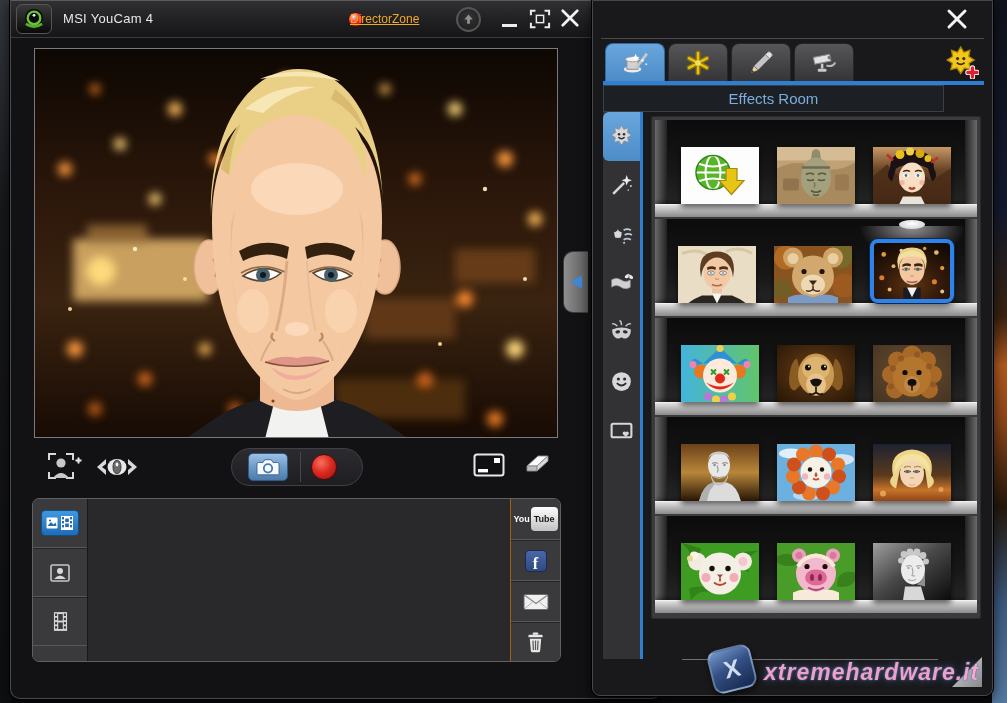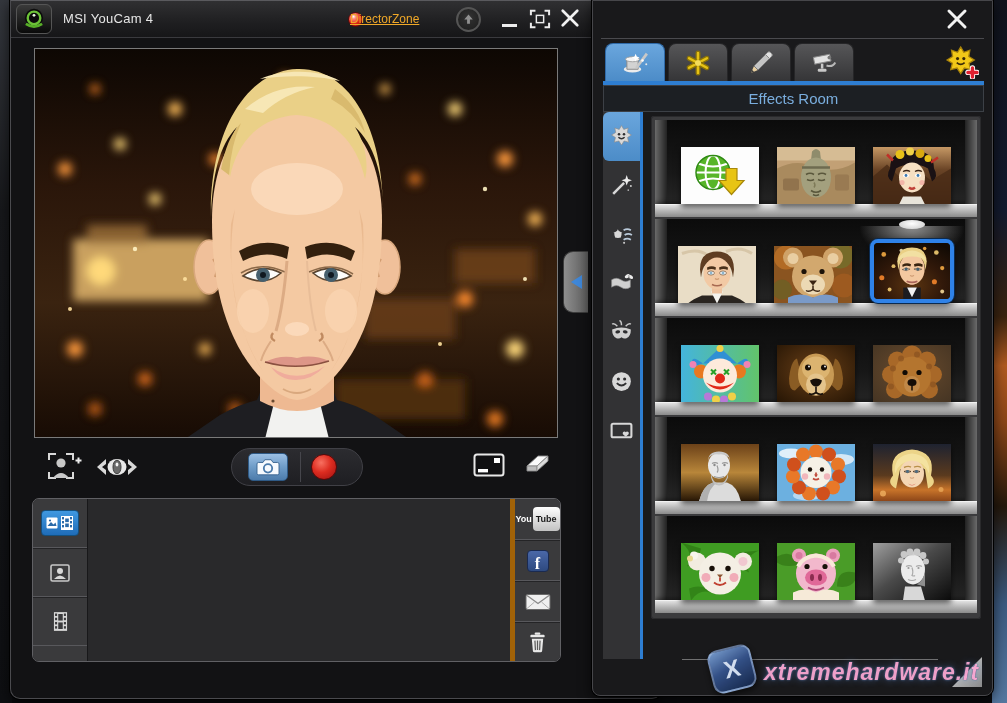--- a/index.html
+++ b/index.html
@@ -60,21 +60,21 @@
   
   #gallery { left:21px; top:497px; width:529px; height:164px; border:1px solid #606064;
     border-radius:7px; background:#2b2b2d; display:flex; overflow:hidden; }
   #gal-tabs { width:55px; background:#3a3a3c; border-right:1px solid #18181a; }
   .gal-tab { height:49px; display:flex; align-items:center; justify-content:center;
     border-bottom:1px solid #58585c; position:relative; }
   .gal-tab:nth-child(2),.gal-tab:nth-child(3){ border-top:1px solid #242426; }
   .gal-tab.active .gal-ic-bg { background:linear-gradient(180deg,#3f98e0,#1f6cb8); border:1px solid #14507e; }
   .gal-ic-bg { width:38px; height:26px; border-radius:4px; display:flex; align-items:center; justify-content:center; }
   #gal-main { flex:1; background:#29292b; }
-  #share-rail { width:50px; background:#3a3a3c; border-left:5px solid #a16207; }
+  #share-rail { width:50px; background:#3a3a3c; border-left:1px solid #a16207; }
   .share-cell { height:41px; display:flex; align-items:center; justify-content:center; border-bottom:1px solid #58585c; }
   .share-cell + .share-cell { border-top:1px solid #242426; }
   #yt-logo { display:flex; align-items:center; gap:1px; }
   #yt-you { color:#fff; font-size:9px; font-weight:bold; }
   #yt-tube { background:linear-gradient(180deg,#fdfdfd,#c2c2c2); color:#1a1a1a; font-size:9px;
     font-weight:bold; padding:7px 3px; border-radius:4px; }
   #fb-badge { width:22px; height:22px; border-radius:4px;
     background:linear-gradient(180deg,#4a68a8,#2e4a80); border:1px solid #1a2a50;
     color:#fff; font-weight:bold; font-size:16px; font-family:"Liberation Serif",serif;
     display:flex; align-items:flex-end; justify-content:center; line-height:14px; overflow:hidden; }
@@ -95,21 +95,21 @@
     box-shadow:0 0 0 1px #000, 0 4px 14px rgba(0,0,0,.7); }
   #close-btn-fx { left:352px; top:7px; width:26px; height:24px; }
   #fx-sep { left:8px; top:37px; width:383px; height:1px; background:#4a4a4e; }
   #fx-tabs { left:12px; top:42px; height:38px; display:flex; gap:3px; }
   .ew-tab { width:60px; height:38px; border-radius:8px 8px 0 0;
     background:linear-gradient(180deg,#565658,#353537); border:1px solid #262628; border-bottom:none;
     display:flex; align-items:center; justify-content:center; }
   .ew-tab.active { background:linear-gradient(180deg,#6aa6dd,#4c8cc8); border-color:#2f6aa8; }
   #add-avatar-btn { left:352px; top:44px; width:36px; height:36px; }
   #fx-bluebar { left:10px; top:80px; width:381px; height:4px; background:#2e7ed2; }
-  #fx-header { left:10px; top:84px; width:381px; height:27px; background:#1c1f23;
+  #fx-header { left:10px; top:84px; width:341px; height:27px; background:#1c1f23;
     border:1px solid #3c4046; display:flex; align-items:center; justify-content:center; }
   #fx-header span { color:#7aaede; font-size:15px; }
   #fx-body { left:10px; top:111px; width:381px; height:547px; display:flex; }
   #cat-strip { width:38px; background:#323234; display:flex; flex-direction:column; }
   .cat-item { height:49px; display:flex; align-items:center; justify-content:center; }
   .cat-item.active { background:linear-gradient(180deg,#6aa6dd,#4c8cc8); border-radius:6px 0 0 6px; }
   #cat-blueline { width:3px; background:#2e7ed2; }
   #shelf-wrap { flex:1; padding:4px 3px 0 8px; }
   #shelf-panel { width:330px; background:#3b3b3d; border-radius:3px; padding:4px;
     box-shadow:inset 0 0 0 1px #2a2a2c; }

